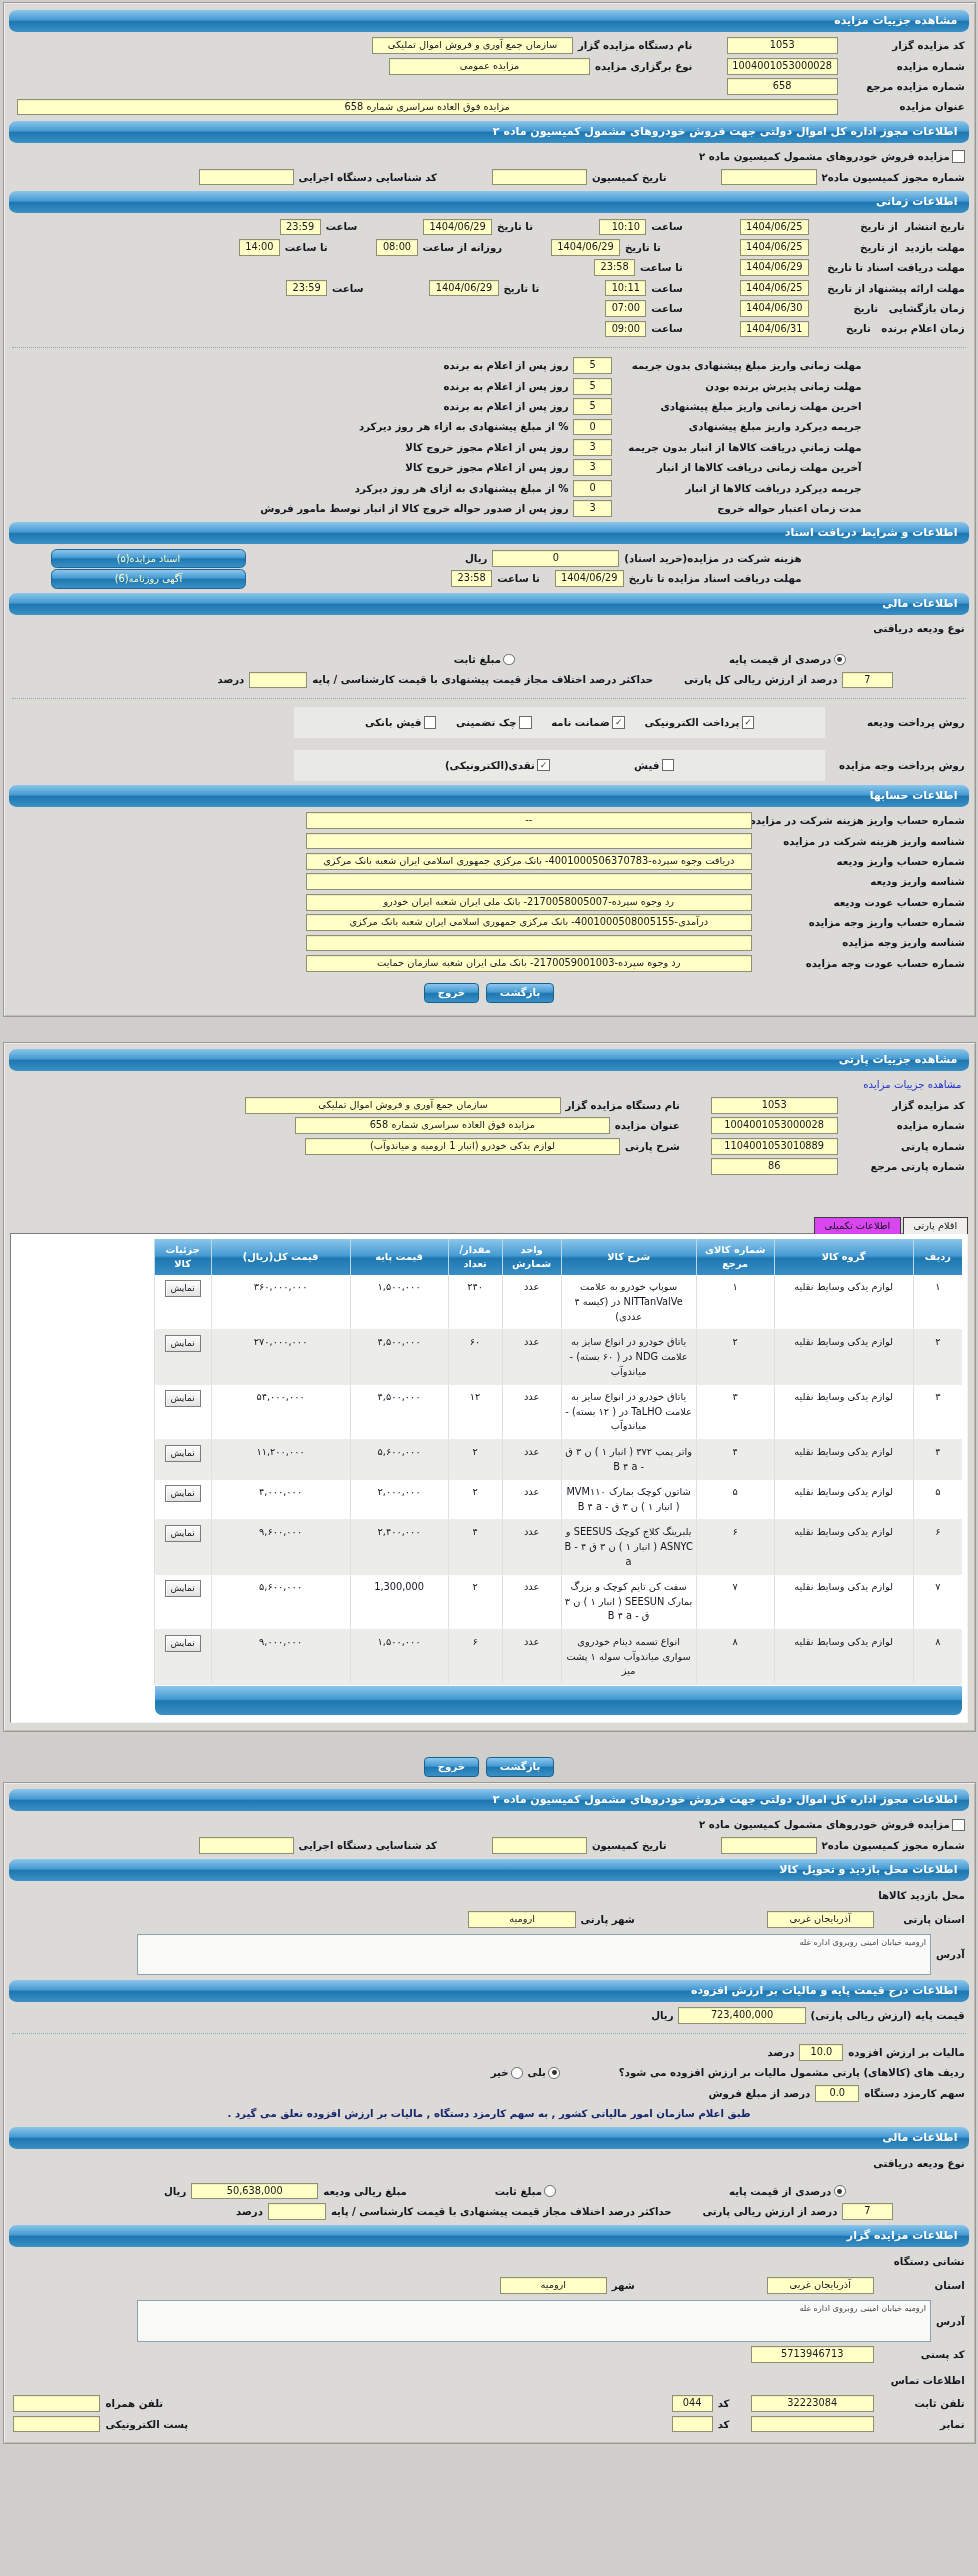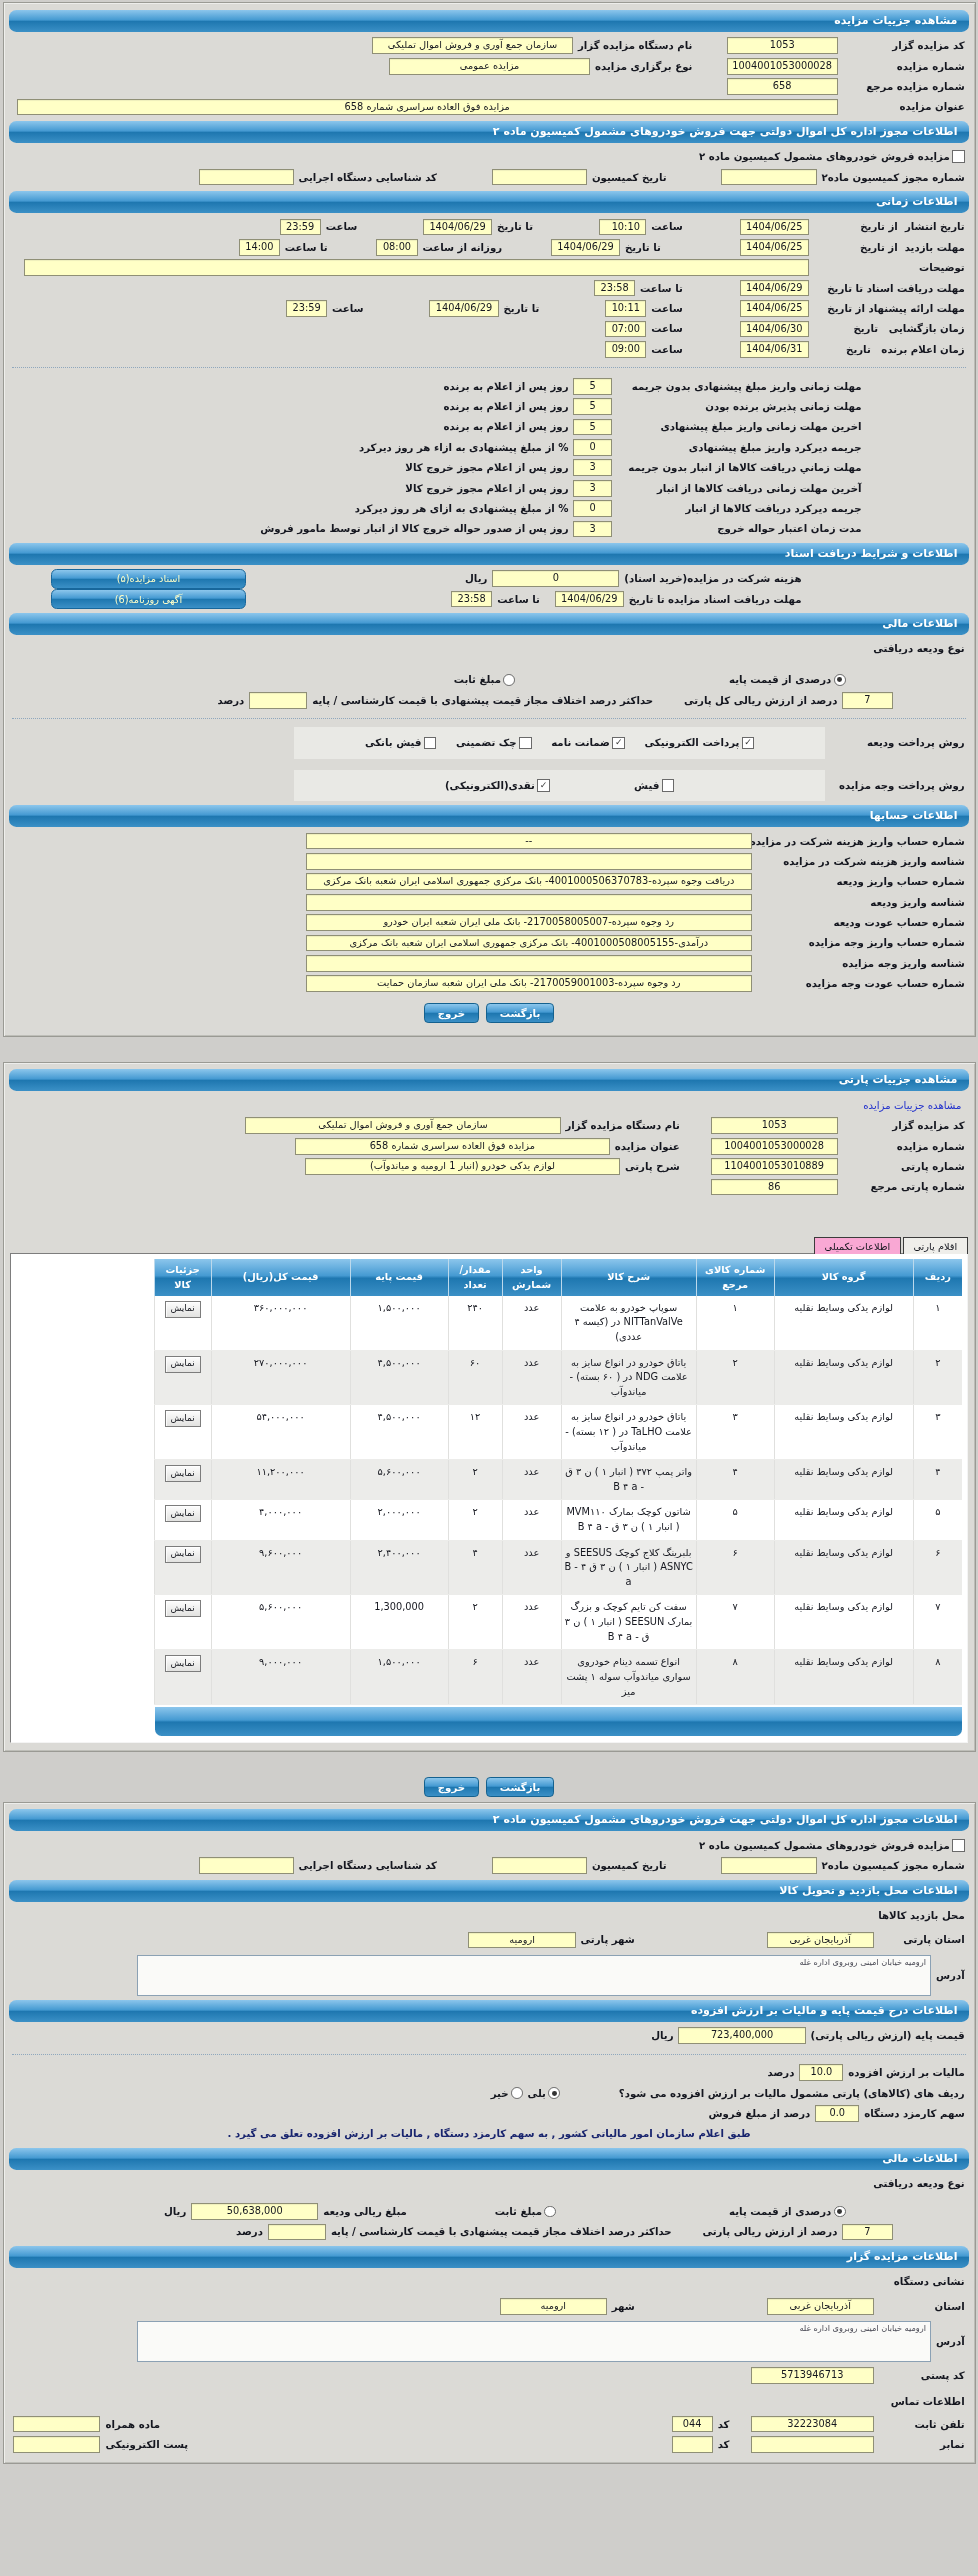--- a/index.html
+++ b/index.html
@@ -37,21 +37,21 @@
     font-size:9.8px;margin-left:38px;border:0.8px solid #17679c;cursor:pointer}
   .btn{color:#fff;border-radius:4.1px;padding:3.3px 13px;font-weight:bold;font-size:10.2px;
     border:0.8px solid #14618f;cursor:pointer}
   .btnrow{display:flex;justify-content:center;gap:6.5px;margin:9.8px 0 4.9px 0}
   .dot{border-top:1.6px dotted #8fa7bd;margin:8.2px 8.2px}
   .note{color:#18246e;font-weight:bold;font-size:10.2px}
   .link{color:#2433cc;font-size:10.2px;cursor:pointer;padding:1.6px 3.3px}
   .paybox{background:#e9e9e5;display:inline-flex;align-items:center;justify-content:center;gap:19.6px;
     width:514px;min-height:24.5px;padding:3.3px 8.2px}
   .tabs{display:flex;margin:0 6.5px;position:relative;top:0.8px}
-  .tab{border:0.8px solid #3c3c3c;border-bottom:none;padding:2.4px 9.8px;font-size:9.8px;background:#f9a8d4;
+  .tab{border:0.8px solid #3c3c3c;border-bottom:none;padding:2.4px 9.8px;font-size:9.8px;background:#d946ef;
     margin-left:1.6px;cursor:pointer}
   .tab.on{background:#efeeea;position:relative;z-index:2}
   .tblwrap{margin:0 6.5px;background:#fff;border:1.6px solid;border-color:#7d7d7d #f4f4f4 #f4f4f4 #7d7d7d;
     padding:4.9px 4.9px 6.5px 4.9px}
   .tblcol{display:flex;flex-direction:column;align-items:flex-start}
   table{border-collapse:collapse;table-layout:fixed}
   th{color:#fff;font-size:9.8px;font-weight:bold;padding:4.1px 2.4px;border-left:0.8px solid #bcd9ec;line-height:1.45}
   td{vertical-align:top;text-align:center;font-size:9.8px;padding:4.9px 2.4px;border-left:0.8px solid #e0e0de;
     border-bottom:0.8px solid #ececea;line-height:1.5;word-wrap:break-word}
   tbody tr:nth-child(even){background:#ececе9}
@@ -132,24 +132,20 @@
           <span class="inp ltr" style="width: 64px;">1404/06/25</span>
           <span class="gapi" style="width: 69px;"></span>
           <span class="lbl">تا تاریخ</span>
           <span class="inp ltr" style="width: 64px;">1404/06/29</span>
           <span class="gapi" style="width: 39px;"></span>
           <span class="lbl">روزانه از ساعت</span>
           <span class="inp ltr" style="width: 36px;">08:00</span>
           <span class="gapi" style="width: 39px;"></span>
           <span class="lbl">تا ساعت</span>
           <span class="inp ltr" style="width: 36px;">14:00</span>
-        </div>
-        <div class="frow">
-          <span class="lbl fix" style="width: 151px;">توضیحات</span>
-          <span class="inp" style="width: 780px;"></span>
         </div>
         <div class="frow">
           <span class="lbl fix" style="width: 151px;">مهلت دریافت اسناد تا تاریخ</span>
           <span class="inp ltr" style="width: 64px;">1404/06/29</span>
           <span class="gapi" style="width: 47px;"></span>
           <span class="lbl">تا ساعت</span>
           <span class="inp ltr" style="width: 36px;">23:58</span>
         </div>
         <div class="frow">
           <span class="lbl fix" style="width: 151px;">مهلت ارائه پیشنهاد از تاریخ</span>
@@ -641,21 +637,21 @@
         <div class="frow" style="margin-top: 6.5px;">
           <span class="lbl">اطلاعات تماس</span>
         </div>
         <div class="frow" style="margin-top: 3.3px;">
           <span class="lbl fix" style="width: 86px;">تلفن ثابت</span>
           <span class="inp ltr" style="width: 118px;">32223084</span>
           <span class="gapi" style="width: 11.4px;"></span>
           <span class="lbl">کد</span>
           <span class="inp ltr" style="width: 36px;">044</span>
           <span class="push"></span>
-          <span class="lbl">ماده همراه</span>
+          <span class="lbl">تلفن همراه</span>
           <span class="inp" style="width: 82px;"></span>
         </div>
         <div class="frow">
           <span class="lbl fix" style="width: 86px;">نمابر</span>
           <span class="inp" style="width: 118px;"></span>
           <span class="gapi" style="width: 11.4px;"></span>
           <span class="lbl">کد</span>
           <span class="inp" style="width: 36px;"></span>
           <span class="push"></span>
           <span class="lbl">پست الکترونیکی</span>

